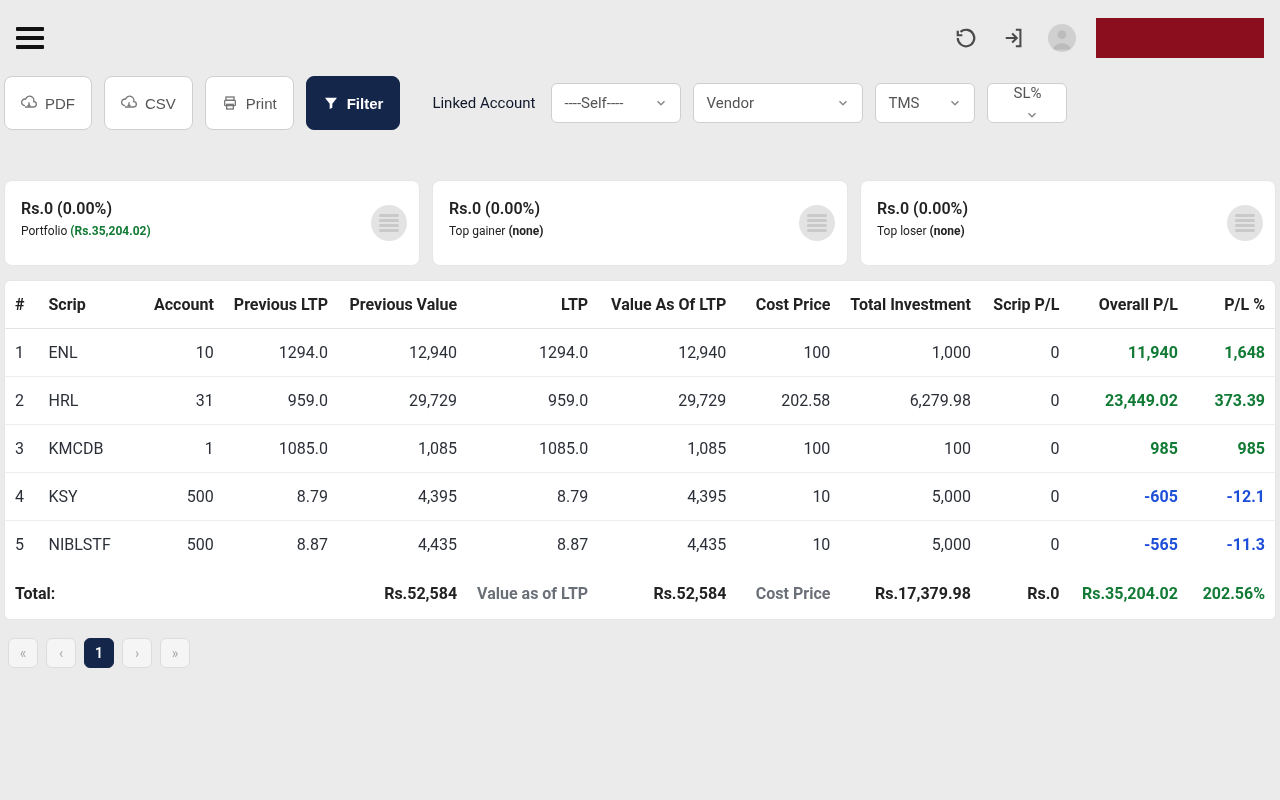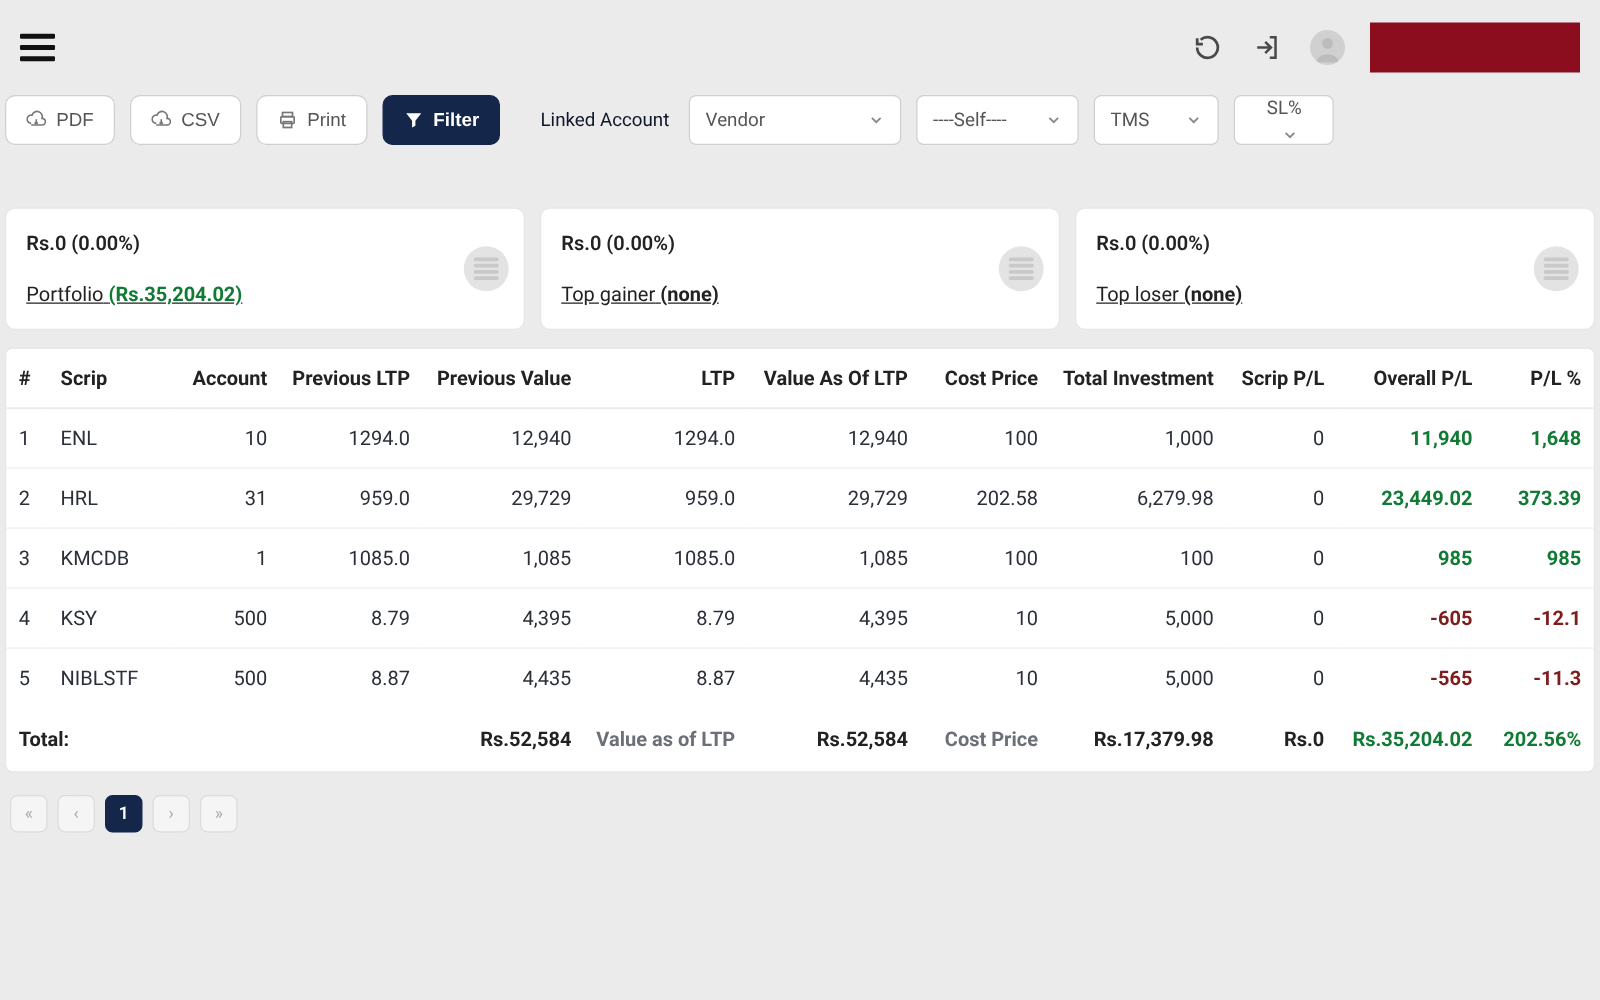--- a/index.html
+++ b/index.html
@@ -16,39 +16,39 @@
   .brandbox { width: 168px; height: 40px; background: #8a0e1e; }
 
   
   .header-row { display: flex; align-items: center; gap: 12px; padding: 0 4px 18px 4px; }
   .title-block { padding-right: 40px; }
   .title-line { display: flex; align-items: center; gap: 10px; }
   .title-line h1 { font-size: 21px; font-weight: 600; color: #222; }
   .live-dot { width: 10px; height: 10px; border-radius: 50%; background: #f29aa0; }
   .subtitle { font-size: 16px; color: #555; margin-top: 4px; }
 
-  .btn { display: inline-flex; align-items: center; gap: 8px; border: 1px solid #cfcfcf; background: #fff; color: #555; height: 40px; padding: 0 16px; border-radius: 8px; font-size: 15px; cursor: pointer; justify-content: flex-end; }
+  .btn { display: inline-flex; align-items: center; gap: 8px; border: 1px solid #cfcfcf; background: #fff; color: #555; height: 54px; padding: 0 16px; border-radius: 8px; font-size: 15px; cursor: pointer; justify-content: flex-end; }
   .btn.dark { background: #14264a; color: #fff; border-color: #14264a; font-weight: 600; }
   .btn svg { width: 16px; height: 16px; }
 
   .la-label { font-size: 15px; color: #0f172a; padding-left: 20px; padding-right: 4px; }
   .sel { position: relative; }
   .sel .sel-box { display: inline-flex; align-items: center; justify-content: space-between; border: 1px solid #cfcfcf; background: #fff; color: #555; height: 40px; padding: 0 12px; border-radius: 6px; font-size: 15px; cursor: pointer; min-width: 110px; }
   .sel .sel-box.wide { min-width: 170px; }
   .sel .chev { margin-left: 10px; }
 
   
   .cards { display: flex; gap: 12px; padding: 32px 4px 0 4px; }
   .card { flex: 1; background: #fff; border-radius: 8px; border: 1px solid #e6e6e6; padding: 18px 16px; position: relative; min-height: 86px; }
   .card .line1 { font-size: 16px; font-weight: 600; color: #222; }
   .card .line1 .pct { font-weight: 600; }
-  .card .line2 { font-size: 16px; color: #222; margin-top: 22px; text-decoration: underline; }
+  .card .line2 { font-size: 12px; color: #222; margin-top: 6px; }
   .card .line2 .em { font-weight: 700; }
   .green { color: #117a34; }
-  .red { color: #7f1d1d; }
+  .red { color: #1d4ed8; }
   .card .badge { position: absolute; right: 12px; top: 50%; transform: translateY(-50%); width: 36px; height: 36px; border-radius: 50%; display:flex; align-items:center; justify-content:center; }
   .badge.grey { background: #e3e3e3; }
   .badge.green { background: #3fbf72; }
   .badge.red { background: #e07a7a; }
   .badge svg { fill: #fff; }
   .badge.grey .bars span { display:block; width:20px; height:3px; background:#c9c9c9; border-radius:2px; margin:2px 0; }
 
   
   .table-wrap { background: #fff; border-radius: 6px; margin: 14px 4px 0 4px; border: 1px solid #e6e6e6; overflow: hidden; }
   table { width: 100%; border-collapse: collapse; font-size: 16px; }
@@ -125,30 +125,30 @@
   </button>
   <button class="btn dark">
     <svg viewBox="0 0 24 24" fill="#fff">
         <path d="M3 4h18l-7 9v6l-4 2v-8z"></path>
       </svg>
     <span>Filter</span>
   </button>
 
   <span class="la-label">Linked Account</span>
   <div class="sel">
+    <div class="sel-box" style="min-width:130px;">
+      <span>----Self----</span>
+      <svg class="chev" width="14" height="14" viewBox="0 0 24 24" fill="none" stroke="#888" stroke-width="2.5">
+          <path d="M6 9l6 6 6-6"></path>
+        </svg>
+    </div>
+  </div>
+  <div class="sel">
     <div class="sel-box wide">
       <span>Vendor</span>
-      <svg class="chev" width="14" height="14" viewBox="0 0 24 24" fill="none" stroke="#888" stroke-width="2.5">
-          <path d="M6 9l6 6 6-6"></path>
-        </svg>
-    </div>
-  </div>
-  <div class="sel">
-    <div class="sel-box" style="min-width:130px;">
-      <span>----Self----</span>
       <svg class="chev" width="14" height="14" viewBox="0 0 24 24" fill="none" stroke="#888" stroke-width="2.5">
           <path d="M6 9l6 6 6-6"></path>
         </svg>
     </div>
   </div>
   <div class="sel">
     <div class="sel-box" style="min-width:100px;">
       <span>TMS</span>
       <svg class="chev" width="14" height="14" viewBox="0 0 24 24" fill="none" stroke="#888" stroke-width="2.5">
           <path d="M6 9l6 6 6-6"></path>

